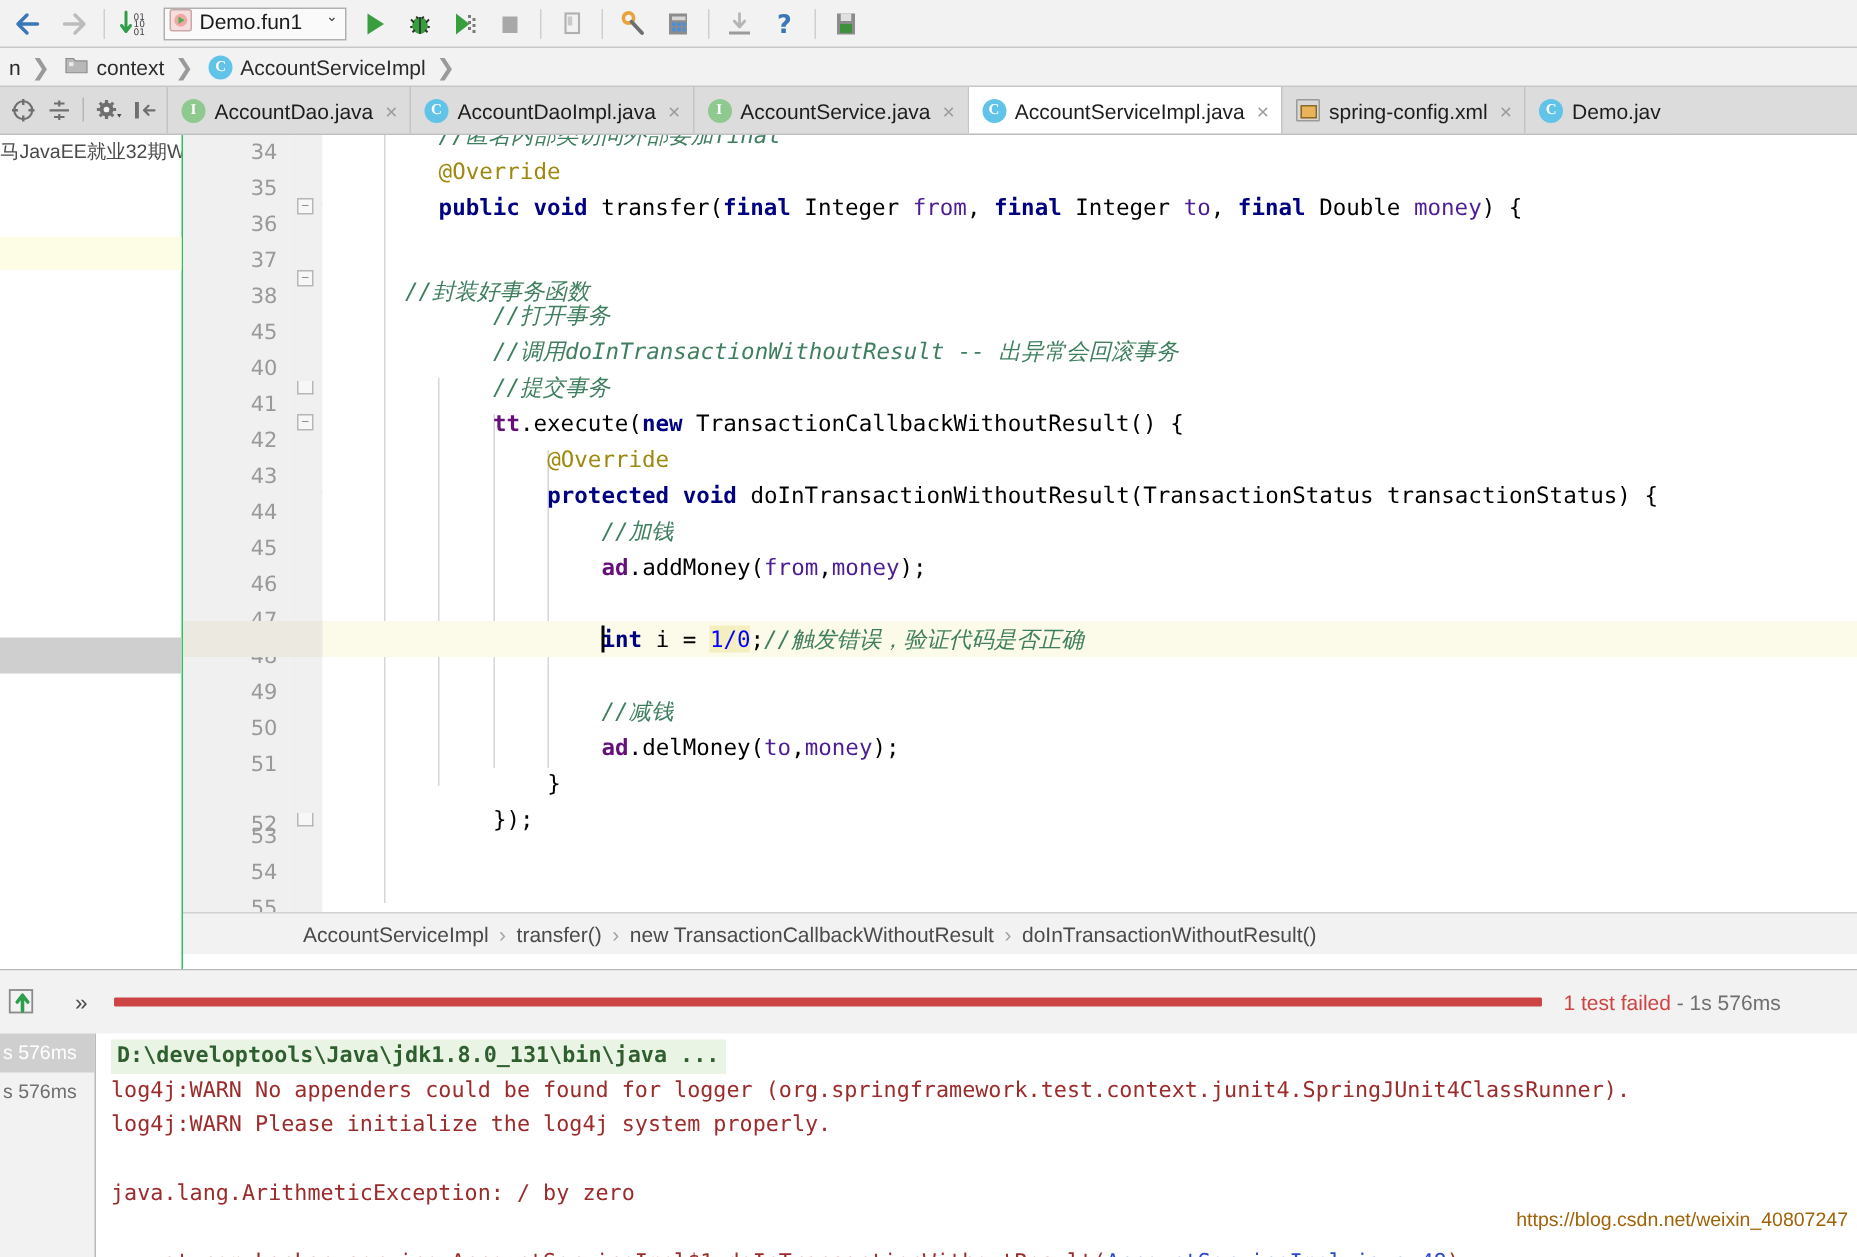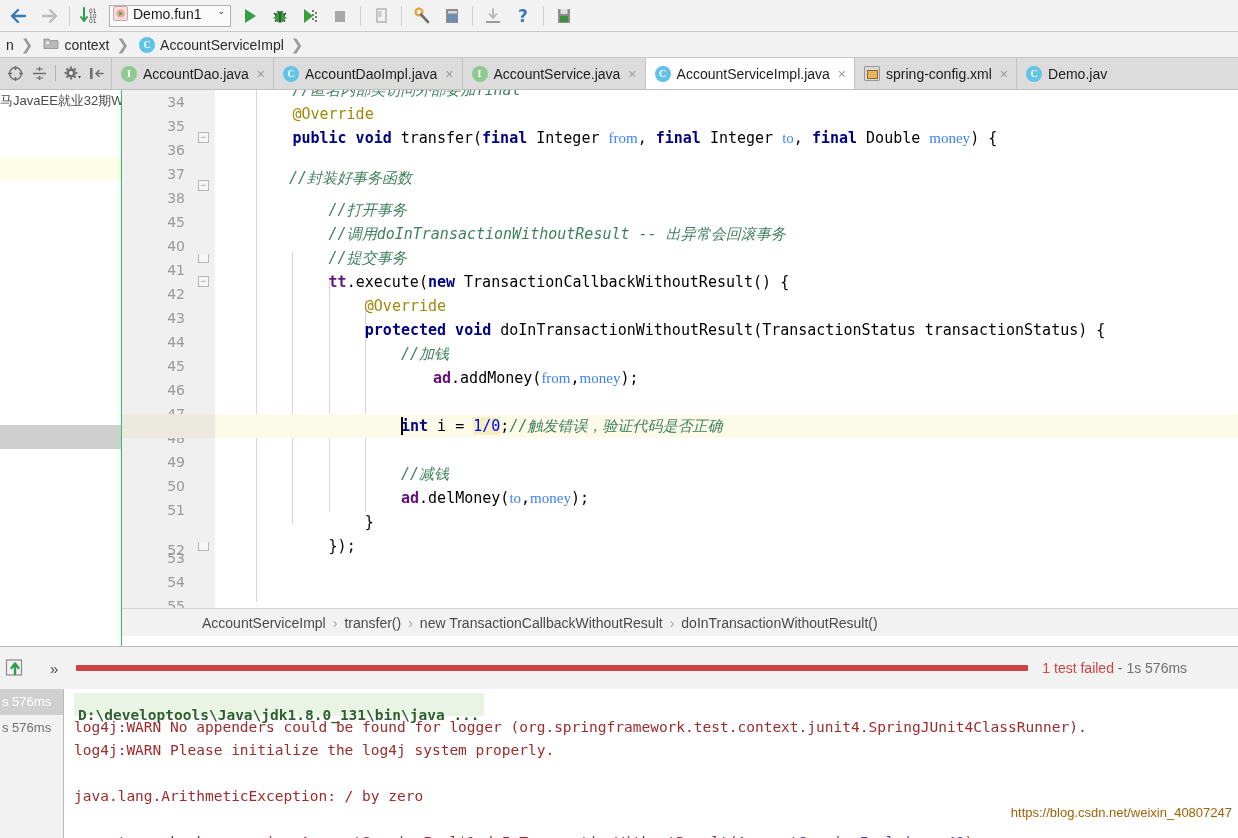--- a/index.html
+++ b/index.html
@@ -96,21 +96,21 @@
 
   .row{ position:absolute; left:0; right:0; height:24px; line-height:24px;
         font-family:"DejaVu Sans Mono","Liberation Mono",monospace; font-size:15px;
         white-space:pre; color:#000;}
   .hl-line{ position:absolute; left:0; right:0; height:24px; background:#fcfae8; }
   .hl-line-g{ position:absolute; left:0; width:93px; height:24px; background:#eceae0;}
 
   .kw{ color:#000080; font-weight:bold; }
   .cmt{ color:#3f7f5f; font-style:italic; }
   .fld{ color:#660e7a; font-weight:bold; }
-  .prm{ color:#3b82f6;font-family:Liberation Serif, serif; }
+  .prm{ color:#4c1d95; }
   .ann{ color:#9e880d; }
   .num{ color:#0000ff; background:#f5eec0;}
 
   
   .iguide{ position:absolute; width:1px; background:#d6d6d6; }
 
   
   .foldmark{ position:absolute; width:11px; height:11px; border:1px solid #b6b6b6;
              background:#f7f7f7; color:#888; font-size:9px; line-height:9px;
              text-align:center; }
@@ -145,21 +145,21 @@
             background:#f2f2f2; border-right:1px solid #b9b9b9;
             font-size:13px; color:#6f6f6f;}
   #treecol .trow{ height:26px; line-height:26px; padding-left:2px; white-space:nowrap;}
   #treecol .trow.sel{ background:#cfcfcf; color:#ffffff;}
 
   #console{ position:absolute; left:64px; top:42px; right:0; height:150px;
             background:#ffffff; overflow:hidden; padding:4px 0 0 10px;}
   .cline{ font-family:"DejaVu Sans Mono","Liberation Mono",monospace; font-size:14.5px;
           height:23px; line-height:23px; white-space:pre; color:#9c2b2b;}
   .cline.cmd{ color:#2f5f2f; font-weight:bold; display:inline-block;
-              background:#e9f4e4; padding:11px 4px;}
+              background:#e9f4e4; padding:0 4px;}
   .cline .lnk{ color:#2b49c9; text-decoration:underline; }
 
   #watermark{ position:absolute; right:6px; bottom:18px; font-size:13px;
               color:#a16207; font-family:"Liberation Sans",sans-serif;}
 </style>
 </head>
 <body>
 
 <div id="toolbar">
   <div class="tb-btn">
@@ -413,29 +413,29 @@
     </div>
   <div id="codearea">
       <div class="iguide" style="left: 41.2px; top: 0px; height: 512px;"></div>
       <div class="iguide" style="left: 77.4px; top: 162px; height: 272px;"></div>
       <div class="iguide" style="left: 113.6px; top: 186px; height: 236px;"></div>
       <div class="iguide" style="left: 149.8px; top: 210px; height: 212px;"></div>
       <div class="row" style="top: -12px; padding-left: 77.4px;"><span class="cmt">//匿名内部类访问外部要加final</span></div>
       <div class="row" style="top: 12px; padding-left: 77.4px;"><span class="ann">@Override</span></div>
       <div class="row" style="top: 36px; padding-left: 77.4px;"><span class="kw">public</span> <span class="kw">void</span> transfer(<span class="kw">final</span> Integer <span class="prm">from</span>, <span class="kw">final</span> Integer <span class="prm">to</span>, <span class="kw">final</span> Double <span class="prm">money</span>) {</div>
       <div class="row" style="top: 60px; padding-left: 77.4px;"></div>
-      <div class="row" style="top: 76px; padding-left: 74px;"><span class="cmt">//封装好事务函数</span></div>
+      <div class="row" style="top: 92px; padding-left: 55px;"><span class="cmt">//封装好事务函数</span></div>
       <div class="row" style="top: 108px; padding-left: 113.6px;"><span class="cmt">//打开事务</span></div>
       <div class="row" style="top: 132px; padding-left: 113.6px;"><span class="cmt">//调用doInTransactionWithoutResult -- 出异常会回滚事务</span></div>
       <div class="row" style="top: 156px; padding-left: 113.6px;"><span class="cmt">//提交事务</span></div>
       <div class="row" style="top: 180px; padding-left: 113.6px;"><span class="fld">tt</span>.execute(<span class="kw">new</span> TransactionCallbackWithoutResult() {</div>
       <div class="row" style="top: 204px; padding-left: 149.8px;"><span class="ann">@Override</span></div>
       <div class="row" style="top: 228px; padding-left: 149.8px;"><span class="kw">protected</span> <span class="kw">void</span> doInTransactionWithoutResult(TransactionStatus transactionStatus) {</div>
       <div class="row" style="top: 252px; padding-left: 186px;"><span class="cmt">//加钱</span></div>
-      <div class="row" style="top: 276px; padding-left: 186px; margin-left: 32px;"><span class="fld">ad</span>.addMoney(<span class="prm">from</span>,<span class="prm">money</span>);</div>
+      <div class="row" style="top: 276px; padding-left: 186px;"><span class="fld">ad</span>.addMoney(<span class="prm">from</span>,<span class="prm">money</span>);</div>
       <div class="row" style="top: 300px; padding-left: 186px;"></div>
       <div class="hl-line" style="top: 324px;"></div>
       <div class="row" style="top: 324px; padding-left: 186px;"><span class="kw">int</span> i = <span class="num">1</span><span class="num">/</span><span class="num">0</span>;<span class="cmt">//触发错误，验证代码是否正确</span></div>
       <div style="position: absolute; width: 2px; height: 18px; background: rgb(0, 0, 0); top: 327px; left: 186px;"></div>
       <div class="row" style="top: 348px; padding-left: 186px;"></div>
       <div class="row" style="top: 372px; padding-left: 186px;"><span class="cmt">//减钱</span></div>
       <div class="row" style="top: 396px; padding-left: 186px;"><span class="fld">ad</span>.delMoney(<span class="prm">to</span>,<span class="prm">money</span>);</div>
       <div class="row" style="top: 420px; padding-left: 149.8px;">}</div>
       <div class="row" style="top: 444px; padding-left: 113.6px;">});</div>
       <div class="row" style="top: 468px; padding-left: 113.6px;"></div>

